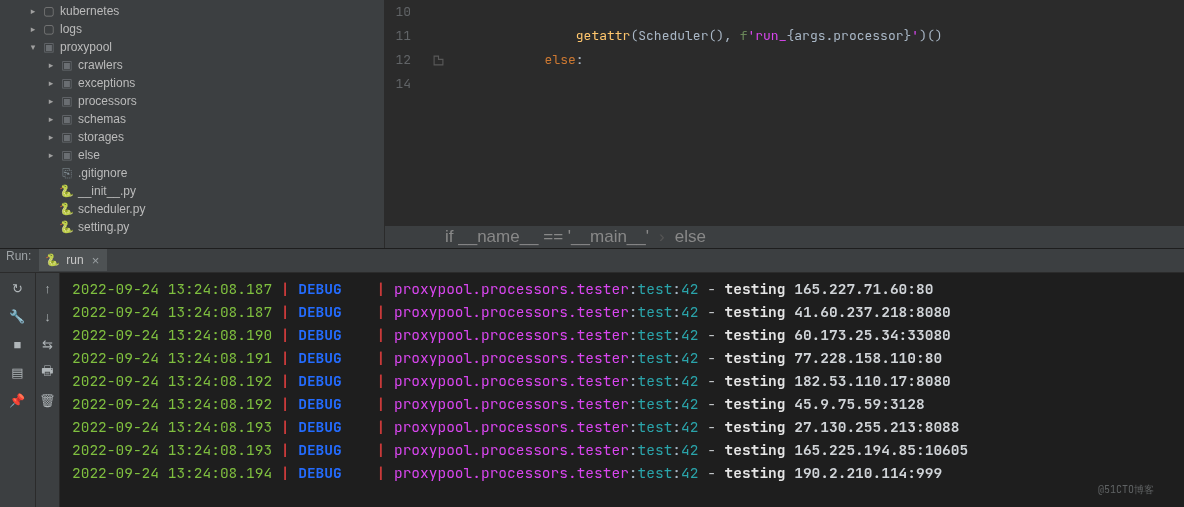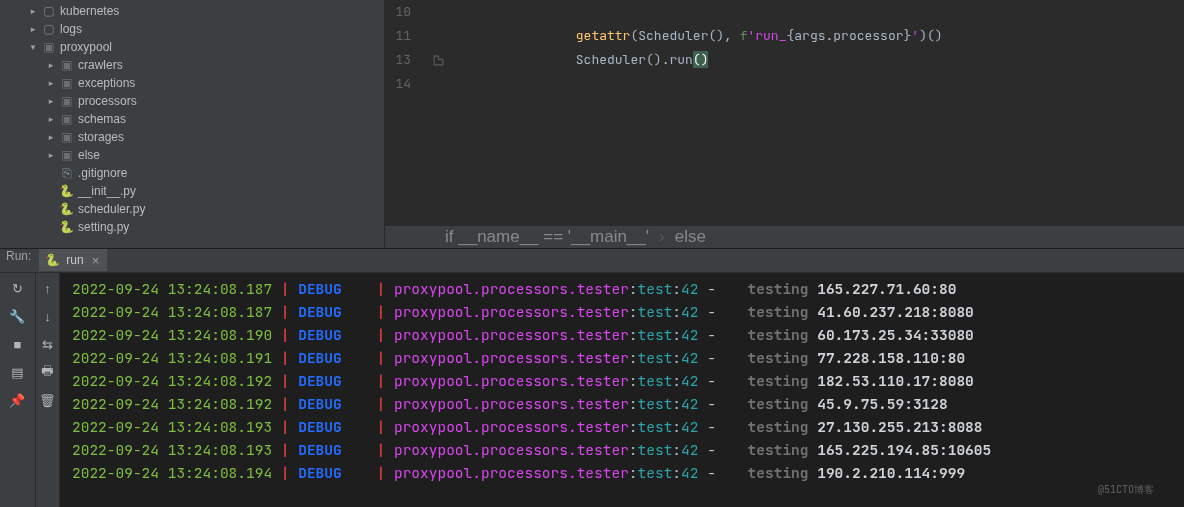--- a/index.html
+++ b/index.html
@@ -122,21 +122,21 @@
     position:relative;
   }
   .logline{display:flex; white-space:pre; }
   .ts{color:#7fbf3f;}
   .bar{color:#c93a3a; font-weight:bold;}
   .lvl{color:#246cff; font-weight:bold;}
   .mod{color:#d946ef;}
   .func{color:#2aa4aa;}
   .lineno{color:#2aa4aa;}
   .dash{color:#c0c4c7;}
-  .msg{color:#737373; font-weight:bold;margin-left:23px;}
+  .msg{color:#e5e5e5; font-weight:bold;}
   .addr{color:#d0d4d8; font-weight:bold;}
   .colon{color:#a9b7c6;}
   .watermark{
     position:absolute; right:30px; bottom:6px;
     color:#5f6263; font-size:10px; pointer-events:none;text-align:right;
   }
   .green-rerun{color:#59a869;}
   .red-stop{color:#c75450;}
 </style>
 </head>
@@ -215,27 +215,27 @@
         <div class="code-line">
           <span class="ln">10</span>
           <span class="gut-extra"></span>
         </div>
         <div class="code-line">
           <span class="ln">11</span>
           <span class="gut-extra"></span>
           <span class="code">                <span class="fn">getattr</span><span class="paren">(</span><span class="call">Scheduler</span><span class="paren">()</span><span class="call">, </span><span class="strprefix">f</span><span class="str">'run_</span><span class="paren">{</span><span class="call">args</span><span class="call">.</span><span class="call">processor</span><span class="paren">}</span><span class="str">'</span><span class="paren">)()</span></span>
         </div>
         <div class="code-line">
-          <span class="ln">13</span>
+          <span class="ln">12</span>
           <span class="gut-extra">
             <svg width="11" height="11" viewBox="0 0 10 10">
               <path d="M1 1 L5 1 L5 4 L9 4 L9 9 L1 9 Z" fill="none" stroke="#777" stroke-width="1"></path>
             </svg>
           </span>
-          <span class="code">                <span class="call">Scheduler</span><span class="paren">()</span><span class="call">.</span><span class="call">run</span><span class="hlparen">()</span></span>
+          <span class="code">            <span class="kw">else</span><span class="call">:</span></span>
         </div>
         <div class="code-line">
           <span class="ln">14</span>
           <span class="gut-extra"></span>
           <span class="code"></span>
         </div>
       </div>
     <div class="breadcrumb">
       <span>if __name__ == '__main__'</span>
       <span class="sep">›</span>

